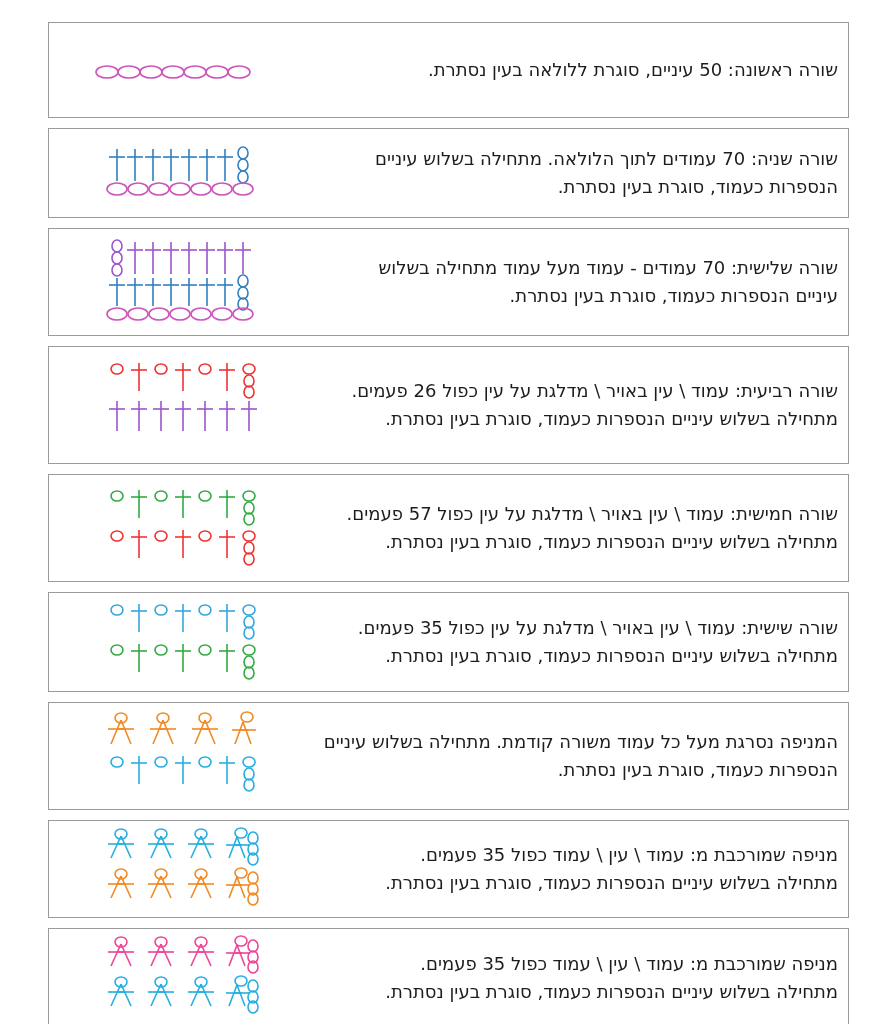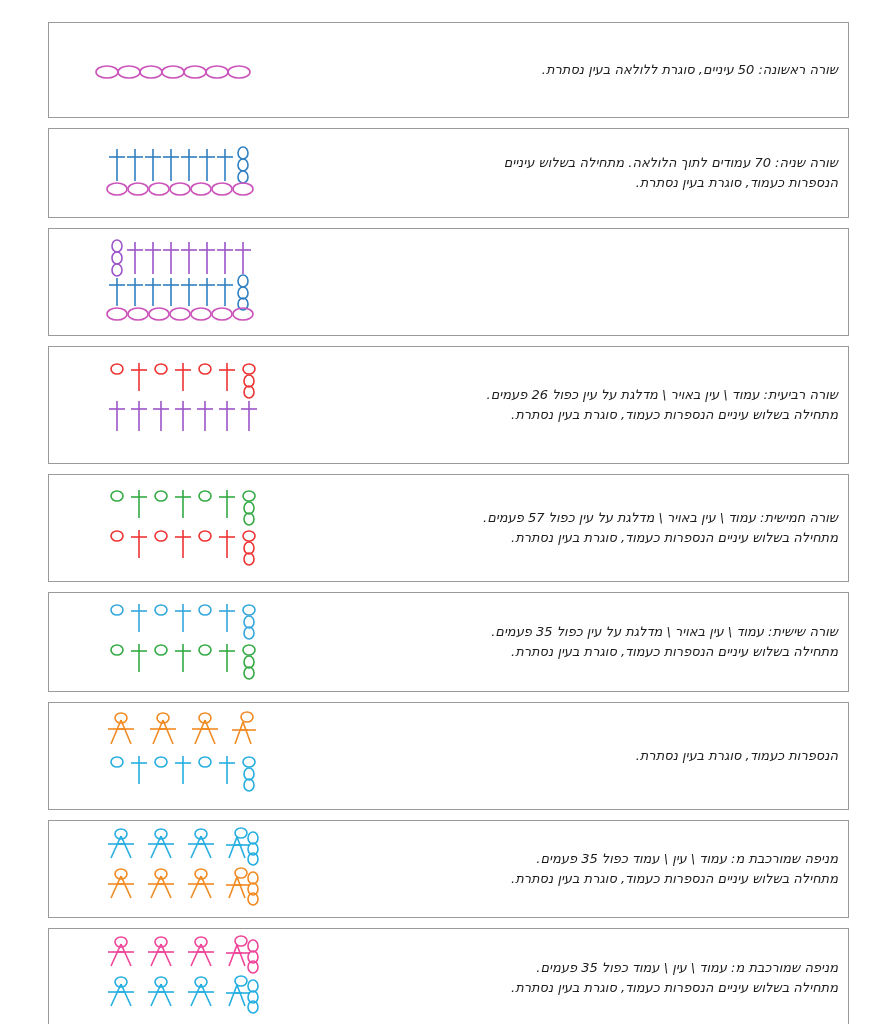--- a/index.html
+++ b/index.html
@@ -35,26 +35,25 @@
     display: flex;
     align-items: center;
     justify-content: center;
     box-sizing: border-box;
     padding: 4px 0;
   }
   .text-cell {
     flex: 1 1 auto;
     direction: rtl;
     text-align: right;
-    font-size: 13px;
+    font-size: 18px;
     line-height: 1.55;
     padding: 6px 10px 6px 14px;
     box-sizing: border-box;
     color: #1d1d1d;
-    font-style: italic;
   }
   .text-cell p {
     margin: 0;
   }
   svg { display: block; }
 </style>
 </head>
 <body>
 
 <div id="sheet">
@@ -167,20 +166,24 @@
         <g stroke="#cc55bb" stroke-width="1.6" fill="none">
           <ellipse cx="40" cy="80" rx="10" ry="6"></ellipse>
           <ellipse cx="61" cy="80" rx="10" ry="6"></ellipse>
           <ellipse cx="82" cy="80" rx="10" ry="6"></ellipse>
           <ellipse cx="103" cy="80" rx="10" ry="6"></ellipse>
           <ellipse cx="124" cy="80" rx="10" ry="6"></ellipse>
           <ellipse cx="145" cy="80" rx="10" ry="6"></ellipse>
           <ellipse cx="166" cy="80" rx="10" ry="6"></ellipse>
         </g>
       </svg>
+    </div>
+    <div class="text-cell">
+      <p>שורה שלישית: 70 עמודים - עמוד מעל עמוד מתחילה בשלוש</p>
+      <p>עיניים הנספרות כעמוד, סוגרת בעין נסתרת.</p>
     </div>
   </div>
 
   <div class="row" style="height:118px">
     <div class="chart-cell">
       <svg width="200" height="100" viewBox="0 0 200 100" aria-hidden="true">
         <g stroke="#ee3333" stroke-width="1.6" fill="none">
           <ellipse cx="40" cy="14" rx="6" ry="5"></ellipse>
           <line x1="62" y1="8" x2="62" y2="36"></line>
             <line x1="54" y1="15" x2="70" y2="15"></line>
@@ -339,20 +342,21 @@
           <ellipse cx="128" cy="52" rx="6" ry="5"></ellipse>
           <line x1="150" y1="46" x2="150" y2="74"></line>
             <line x1="142" y1="53" x2="158" y2="53"></line>
           <ellipse cx="172" cy="52" rx="6" ry="5"></ellipse>
           <ellipse cx="172" cy="64" rx="5" ry="6"></ellipse>
           <ellipse cx="172" cy="75" rx="5" ry="6"></ellipse>
         </g>
       </svg>
     </div>
     <div class="text-cell">
+      <p>המניפה נסרגת מעל כל עמוד משורה קודמת. מתחילה בשלוש עיניים</p>
       <p>הנספרות כעמוד, סוגרת בעין נסתרת.</p>
     </div>
   </div>
 
   <div class="row" style="height:98px">
     <div class="chart-cell">
       <svg width="200" height="86" viewBox="0 0 200 86" aria-hidden="true">
         <g stroke="#25aee0" stroke-width="1.6" fill="none">
           <g>
             <line x1="34" y1="32" x2="44" y2="10"></line>

